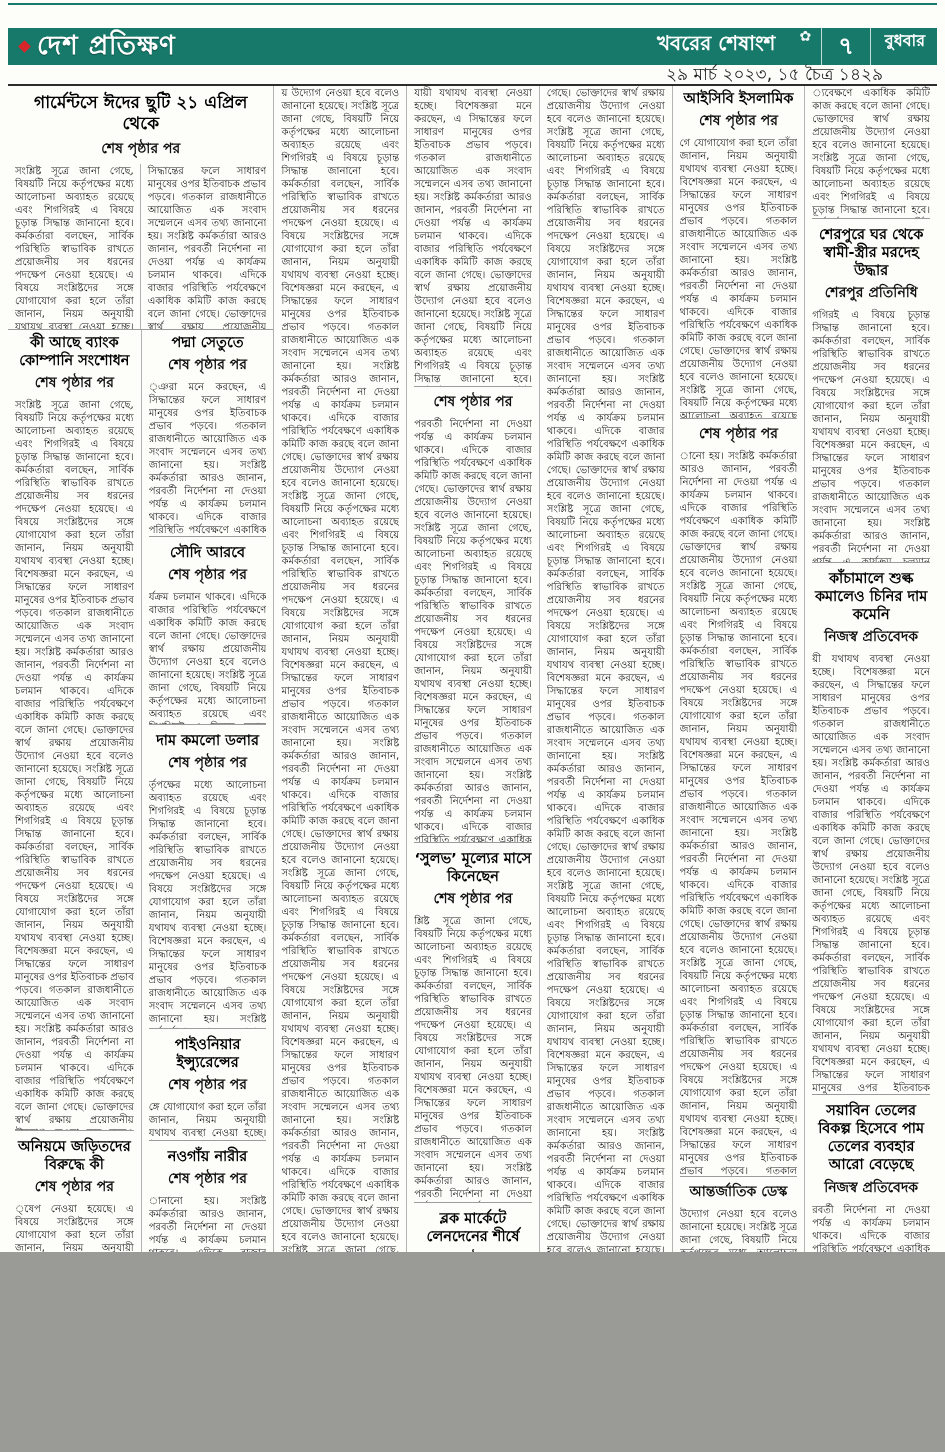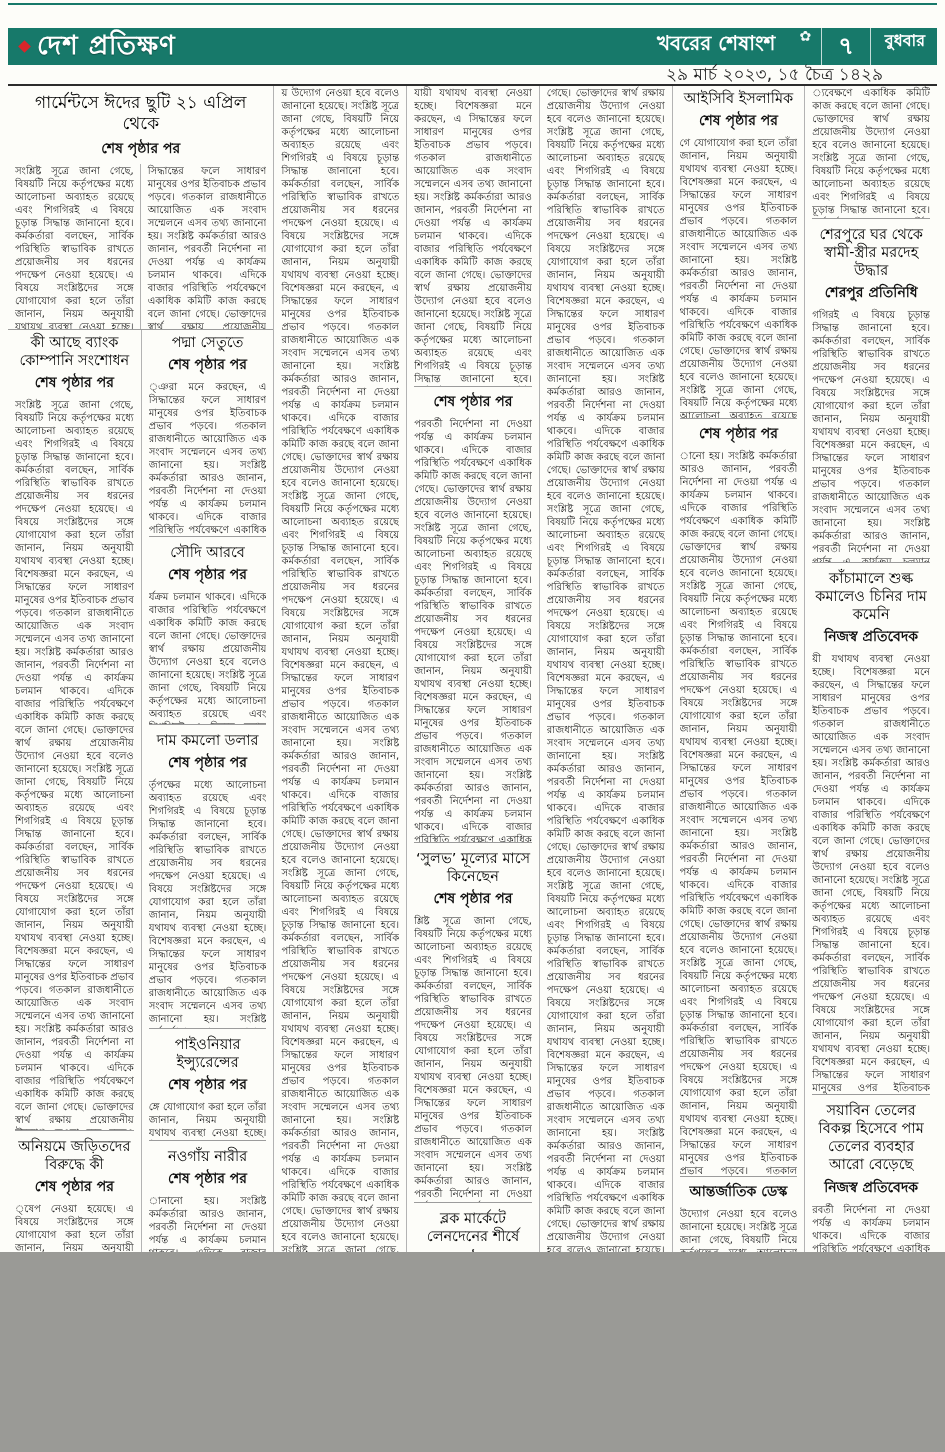--- a/index.html
+++ b/index.html
@@ -23,21 +23,21 @@
   #c1{grid-column:1;grid-row:2}
   #c2{grid-column:2;grid-row:2;border-left:1px solid #b3b3b3}
   #c3{grid-column:3;grid-row:1/3;border-left:1px solid #b3b3b3}
   #c4{grid-column:4;grid-row:1/3;border-left:1px solid #b3b3b3}
   #c5{grid-column:5;grid-row:1/3;border-left:1px solid #b3b3b3}
   #c6{grid-column:6;grid-row:1/3;border-left:1px solid #b3b3b3}
   #c7{grid-column:7;grid-row:1/3;border-left:1px solid #b3b3b3}
   .article{overflow:hidden;flex:0 0 auto}
   .article:last-child{flex:1 1 auto}
   .sep{border-top:1px solid #9c9c9c;padding-top:3px}
-  .headline{font-weight:normal;font-size:14.5px;line-height:1.25;text-align:center;padding:3px 0 2px;color:#000}
+  .headline{font-weight:bold;font-size:14.5px;line-height:1.25;text-align:center;padding:3px 0 2px;color:#000}
   .lead-headline{font-size:17px;padding:4px 0 2px}
   .kicker{font-size:14px;font-weight:bold;text-align:center;padding-bottom:3px;color:#101010}
   .body{font-size:10px;line-height:13px;text-align:justify;color:#1c1c1c}
   .lead-body{columns:2;column-gap:14px;column-rule:1px solid #b0b0b0;height:192px;overflow:hidden}
   
   #c1 .a0{height:800px} 
   #c2 .a0{height:206px} #c2 .a1{height:188px} #c2 .a2{height:304px} #c2 .a3{height:112px}
   #c4 .a0{height:300px} #c4 .a1{height:456px} #c4 .a2{height:360px}
   #c6 .a0{height:332px} #c6 .a1{height:758px}
   #c7 .a0{height:132px} #c7 .a1{height:344px} #c7 .a2{height:532px}

